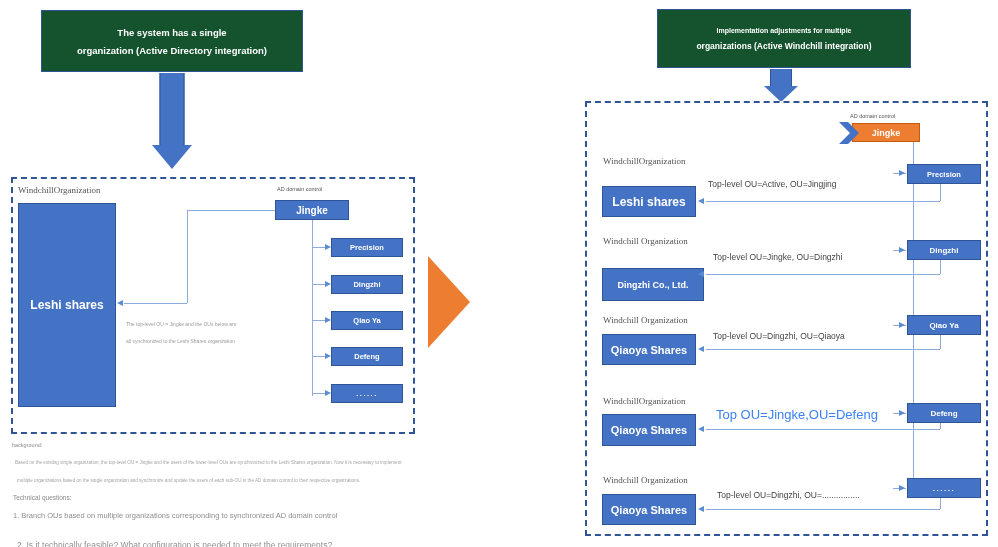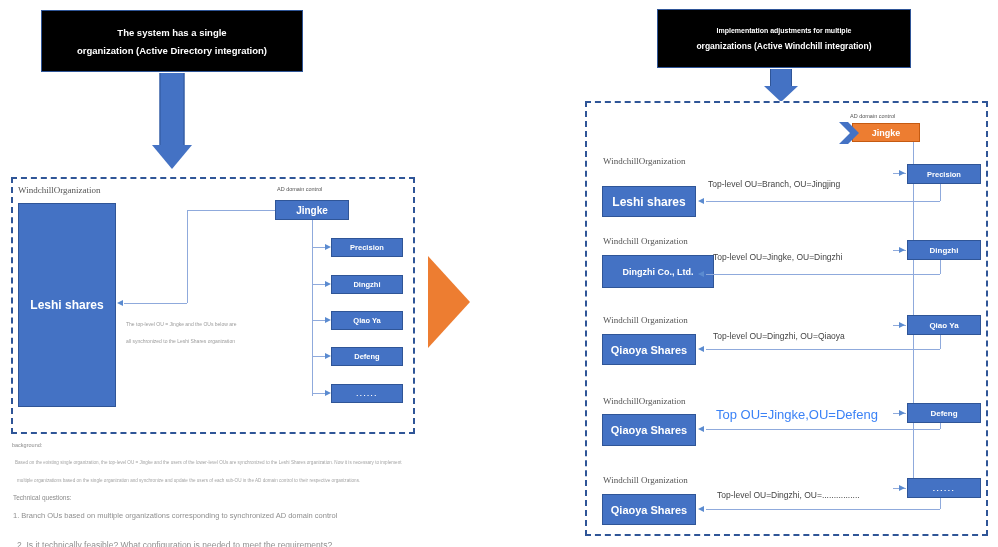--- a/index.html
+++ b/index.html
@@ -15,21 +15,21 @@
     position: relative;
     width: 998px;
     height: 547px;
     overflow: hidden;
     background: #ffffff;
   }
   .abs { position: absolute; }
 
   
   .banner {
-    background: #000000;
+    background: #14532d;
     border: 1px solid #2F5597;
     color: #ffffff;
     display: flex;
     flex-direction: column;
     align-items: center;
     justify-content: center;
     text-align: center;
     font-weight: bold;
     box-sizing: border-box;
   }
@@ -218,30 +218,30 @@
 
   <svg class="chevron" width="24" height="26" viewBox="0 0 24 26" style="left:838px; top:120px; z-index:3;">
     <polygon points="1,2 10,2 21,13 10,24 1,24 12,13" fill="#4472C4"></polygon>
   </svg>
   <div class="abs orangebox" style="left:852px; top:123px; width:68px; height:19px; font-size:9px; z-index:2;">Jingke</div>
 
   <div class="abs vline" style="left:913px; top:142px; height:352px;"></div>
 
   <div class="abs lbl-org" style="left:603px; top:156px;">WindchillOrganization</div>
   <div class="abs bluebox" style="left:602px; top:186px; width:94px; height:31px; font-size:12px;">Leshi shares</div>
-  <div class="abs lbl-ou" style="left:708px; top:179px;">Top-level OU=Branch, OU=Jingjing</div>
+  <div class="abs lbl-ou" style="left:708px; top:179px;">Top-level OU=Active, OU=Jingjing</div>
   <div class="abs bluebox" style="left:907px; top:164px; width:74px; height:20px; font-size:7.5px;">Precision</div>
   <div class="abs hline" style="left:893px; top:173px; width:13px;"></div>
   <div class="abs arrowR" style="left:899px; top:170px;"></div>
   <div class="abs vline" style="left:940px; top:184px; height:17px;"></div>
   <div class="abs hline" style="left:706px; top:201px; width:234px;"></div>
   <div class="abs arrowL" style="left:698px; top:198px;"></div>
 
   <div class="abs lbl-org" style="left:603px; top:236px;">Windchill Organization</div>
-  <div class="abs bluebox" style="left:602px; top:255px; width:112px; height:33px; font-size:9px;">Dingzhi Co., Ltd.</div>
+  <div class="abs bluebox" style="left:602px; top:268px; width:102px; height:33px; font-size:9px;">Dingzhi Co., Ltd.</div>
   <div class="abs lbl-ou" style="left:713px; top:252px;">Top-level OU=Jingke, OU=Dingzhi</div>
   <div class="abs bluebox" style="left:907px; top:240px; width:74px; height:20px; font-size:8px;">Dingzhi</div>
   <div class="abs hline" style="left:893px; top:250px; width:13px;"></div>
   <div class="abs arrowR" style="left:899px; top:247px;"></div>
   <div class="abs vline" style="left:940px; top:260px; height:14px;"></div>
   <div class="abs hline" style="left:706px; top:274px; width:234px;"></div>
   <div class="abs arrowL" style="left:698px; top:271px;"></div>
 
   <div class="abs lbl-org" style="left:603px; top:315px;">Windchill Organization</div>
   <div class="abs bluebox" style="left:602px; top:334px; width:94px; height:31px; font-size:11px;">Qiaoya Shares</div>

